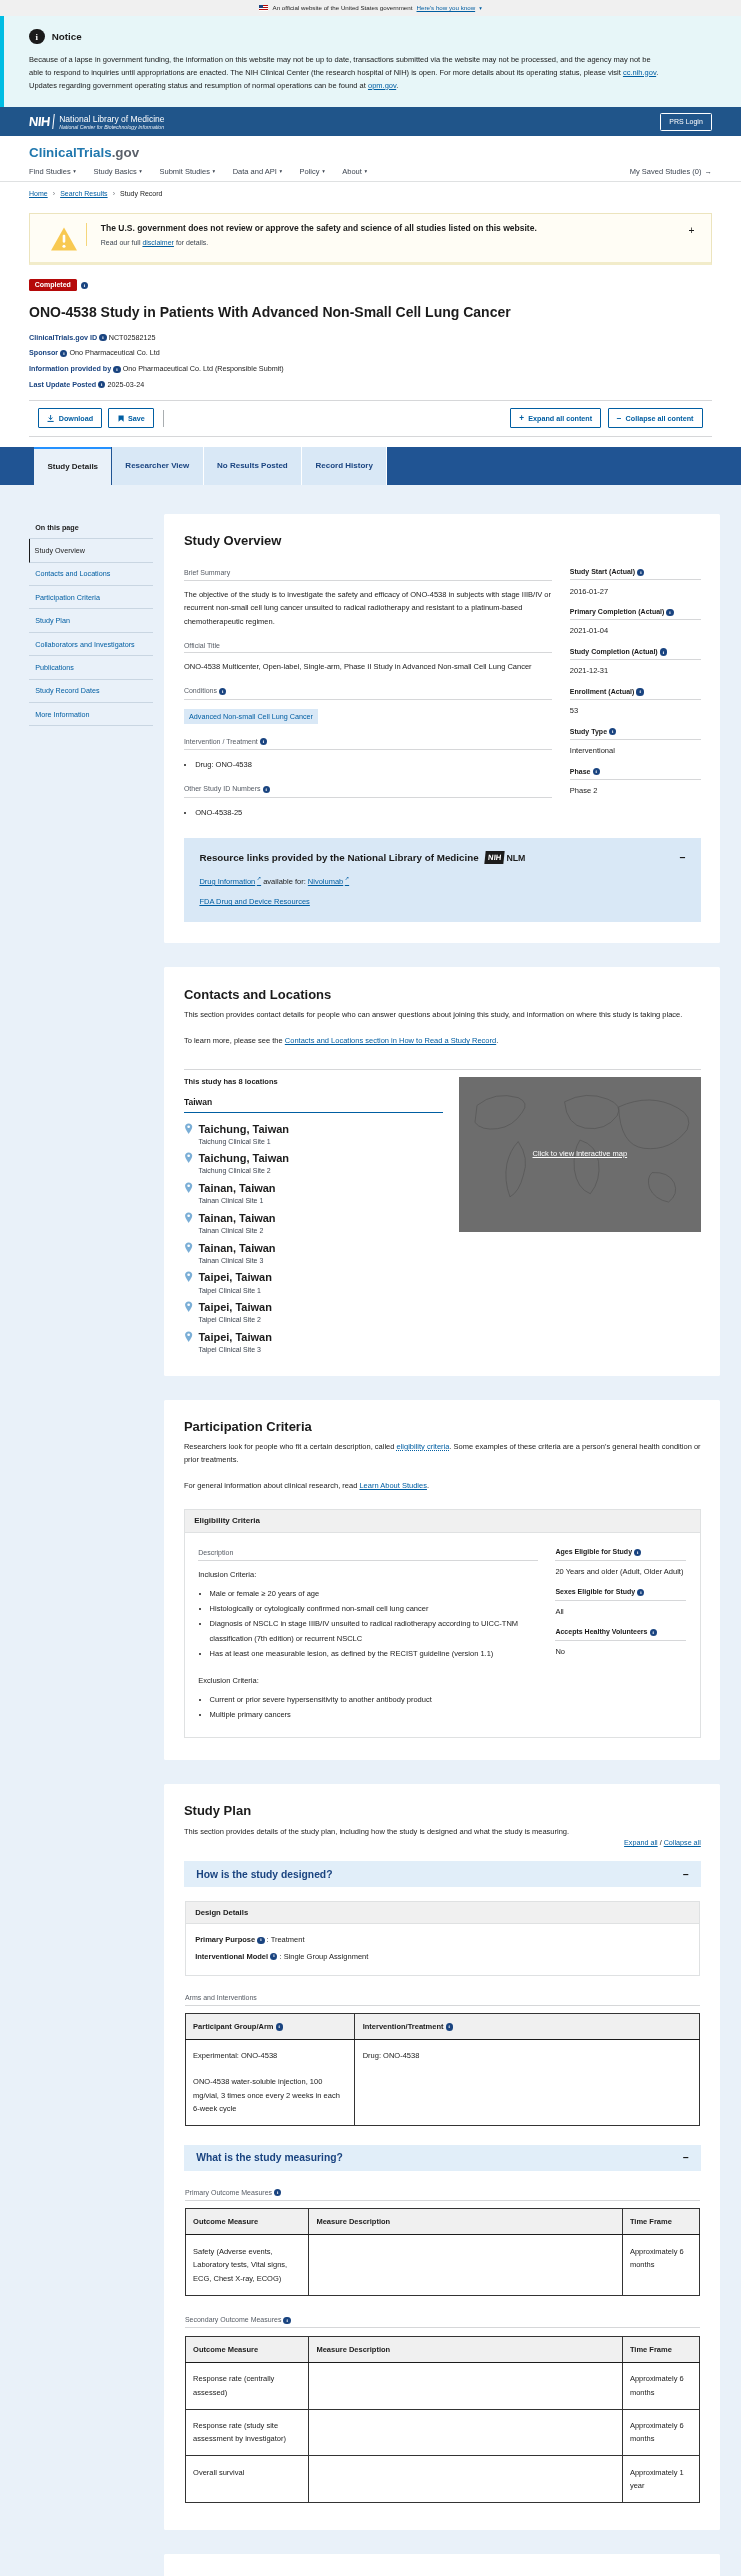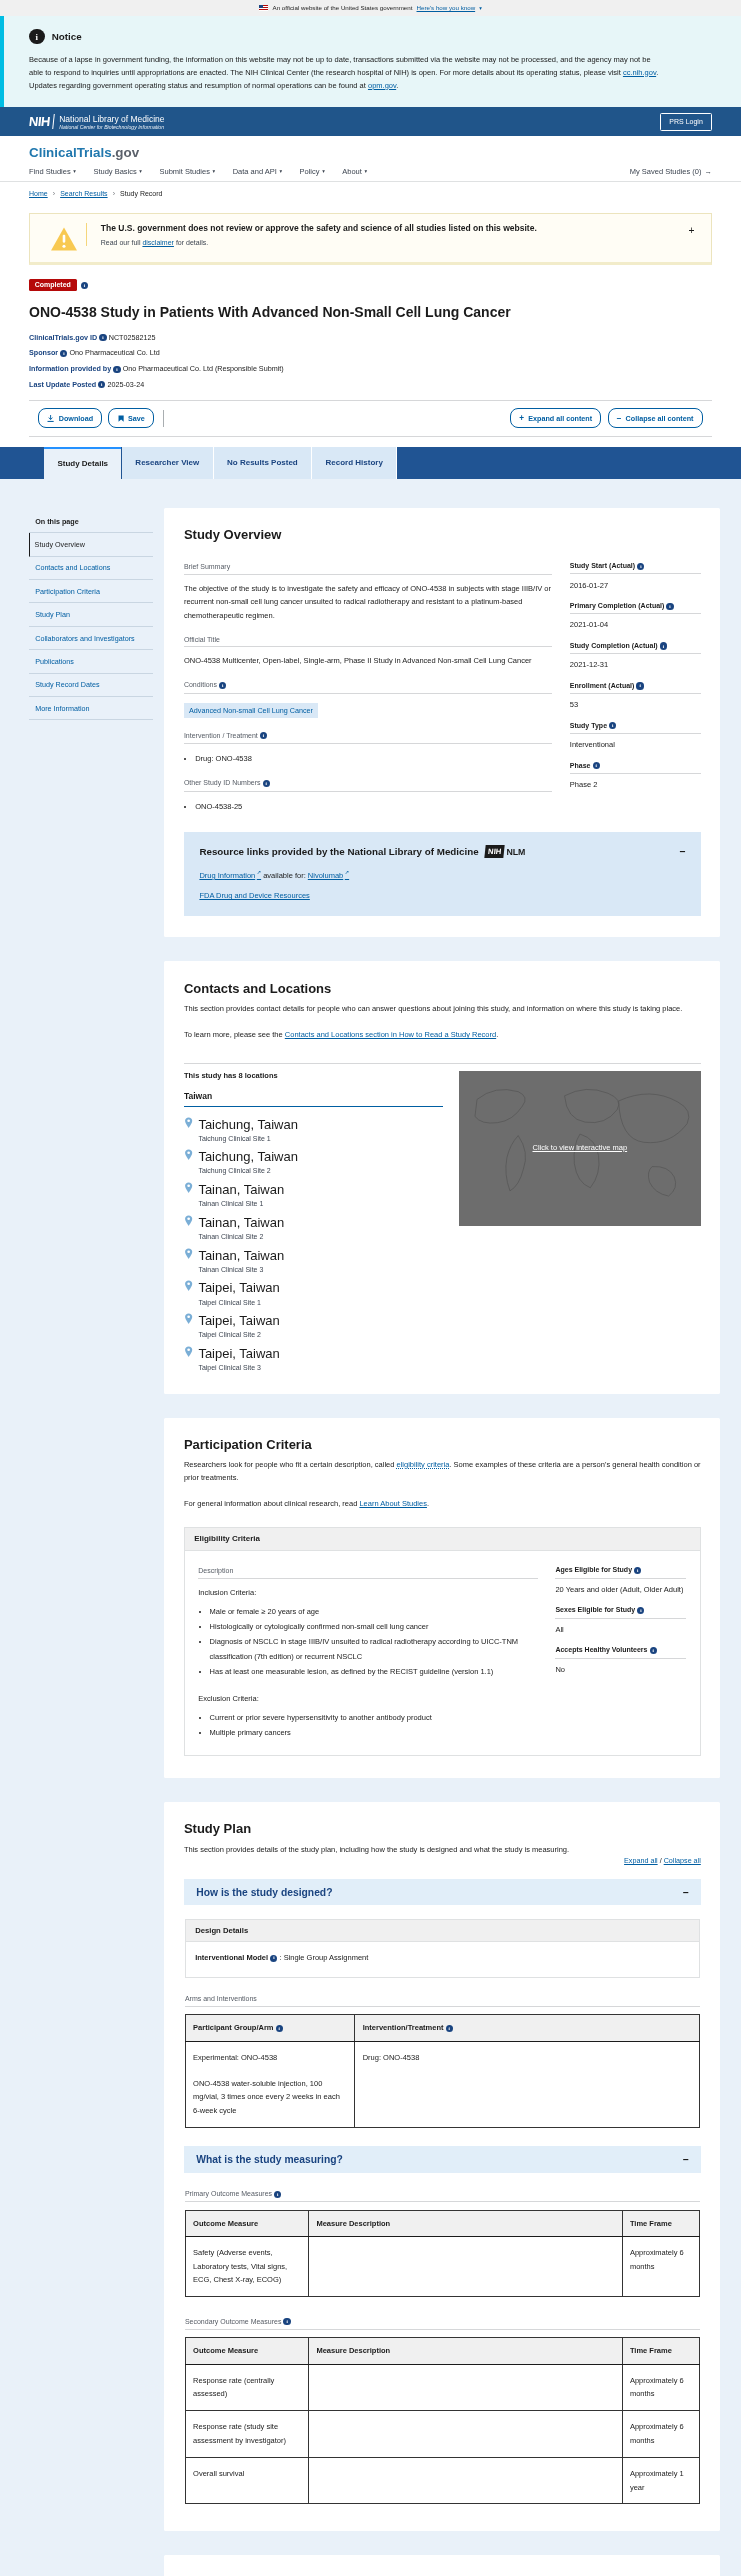--- a/index.html
+++ b/index.html
@@ -50,26 +50,26 @@
   
   .study-block{padding:13.4px 29px 0 29px}
   .badge{display:inline-block;background:#b50909;color:#fff;font-weight:bold;font-size:7px;padding:2.6px 5.7px;border-radius:1.5px}
   .ii{display:inline-flex;width:7.2px;height:7.2px;border-radius:50%;background:#1a4480;color:#fff;font-size:4.9px;font-weight:bold;align-items:center;justify-content:center;vertical-align:middle;margin:0 2.1px;font-family:"Liberation Serif",serif}
   .ii::before{content:"i"}
   h1.study-title{font-size:14px;margin:13.4px 0 12.4px 0;color:#1b1b1b}
   .meta-row{margin:6.7px 0;font-size:7.2px}
   .meta-label{color:#1a4480;font-weight:bold}
   
   .toolbar{margin:11.3px 29px 0 29px;border-top:0.5px solid #d6d7d9;border-bottom:0.5px solid #d6d7d9;padding:7.2px 9.3px;display:flex;align-items:center;gap:6.2px}
-  .tbtn{display:inline-flex;align-items:center;gap:4.1px;border:0.5px solid #005ea2;color:#005ea2;background:#fff;font-size:7.2px;font-weight:bold;padding:4.6px 8.2px;border-radius:8px}
+  .tbtn{display:inline-flex;align-items:center;gap:4.1px;border:0.5px solid #005ea2;color:#005ea2;background:#fff;font-size:7.2px;font-weight:bold;padding:4.6px 8.2px;border-radius:1px}
   .tsep{width:0.5px;height:17.5px;background:#a9aeb1;margin:0 3.1px}
   .tb-spacer{flex:1}
   .pm{font-weight:bold;font-size:8.2px}
   
-  .tabstrip{background:#205493;margin-top:10.3px;display:flex;align-items:flex-end;padding-left:44px;height:32px}
+  .tabstrip{background:#205493;margin-top:10.3px;display:flex;align-items:flex-end;padding-left:34px;height:38px}
   .tab{background:#d9e8f6;color:#1a4480;font-weight:bold;font-size:8px;padding:5.2px 13.4px;border-right:0.5px solid #fff;align-self:stretch;display:flex;align-items:center}
   .tab.active{background:#e9f1f9;color:#1b1b1b;border-top:2.1px solid #2491ff;border-right:none;margin-right:0.5px}
   
   .page{background:#e9f1f9;padding:29px 20.6px 36px 29px}
   .layout{display:flex;gap:11.3px;align-items:flex-start}
   .sidenav{width:124px;flex:0 0 auto;font-size:7.2px;padding-top:4.1px}
   .sn-title{font-weight:bold;padding:5.2px 0 6.2px 6.2px;border-bottom:0.5px solid #c9d6e2}
   .sn-item{padding:6.7px 0 6.7px 6.2px;border-bottom:0.5px solid #c9d6e2;color:#005ea2}
   .sn-item.active{color:#1b1b1b;border-left:1.5px solid #1b1b1b;padding-left:4.6px}
   .main{flex:1;min-width:0}
@@ -95,21 +95,21 @@
   .nihblk{display:flex;align-items:center;gap:2.1px}
   .nihblk .blk{background:#1b1b1b;color:#fff;font-weight:bold;font-size:7.7px;padding:2.1px 3.1px;transform:skewX(-6deg)}
   .nihblk .nlmtxt{font-weight:bold;font-size:8.8px}
   .res-min{margin-left:auto;font-size:10.3px;font-weight:bold}
   .res-line{margin-top:11.3px;font-size:7.5px}
   
   .cl-grid{display:flex;gap:15.5px;margin-top:5.2px}
   .cl-left{flex:1}
   .country{font-size:8.5px;font-weight:bold;border-bottom:1.5px solid #005ea2;padding-bottom:5.2px;margin:10.3px 0 3.1px 0}
   .loc{display:flex;gap:5.2px;padding:6.7px 0 1px 0}
-  .loc-city{font-weight:normal;font-size:13px}
+  .loc-city{font-weight:bold;font-size:11px}
   .loc-site{font-size:7px;margin-top:3.1px;color:#3d4551}
   .map{width:242px;height:155px;position:relative;flex:0 0 auto}
   .map svg{display:block;width:100%;height:100%}
   .map-link{position:absolute;top:46%;left:0;right:0;text-align:center;color:#fff;text-decoration:underline;font-size:7.5px}
   
   .panel{border:0.5px solid #dfe1e2;margin-top:15.5px}
   .panel-head{background:#f0f0f0;padding:6.7px 9.3px;font-weight:bold;font-size:8px;border-bottom:0.5px solid #dfe1e2}
   .panel-body{padding:3.1px 13.4px 15.5px 13.4px}
   
   .acc{margin-top:13.4px}
@@ -473,20 +473,21 @@
       <div class="ec-links"><a class="linkb">Expand all</a> / <a class="linkb">Collapse all</a></div>
 
       <div class="acc">
         <div class="acc-head">
           <h3>How is the study designed?</h3>
           <span class="acc-min">−</span>
         </div>
         <div class="acc-body">
           <div class="gray-subhead">Design Details</div>
           <div class="design-rows">
+            <div><b>Primary Purpose</b><span class="ii"></span>: <span>Treatment</span></div>
             <div><b>Interventional Model</b><span class="ii"></span>: <span>Single Group Assignment</span></div>
           </div>
           <div class="lbl" style="margin-top:17.5px">Arms and Interventions</div>
           <table class="dt">
             <tbody>
                   <tr>
               <th style="width:33%"><span>Participant Group/Arm</span><span class="ii"></span></th>
               <th><span>Intervention/Treatment</span><span class="ii"></span></th>
             </tr>
             <tr>

